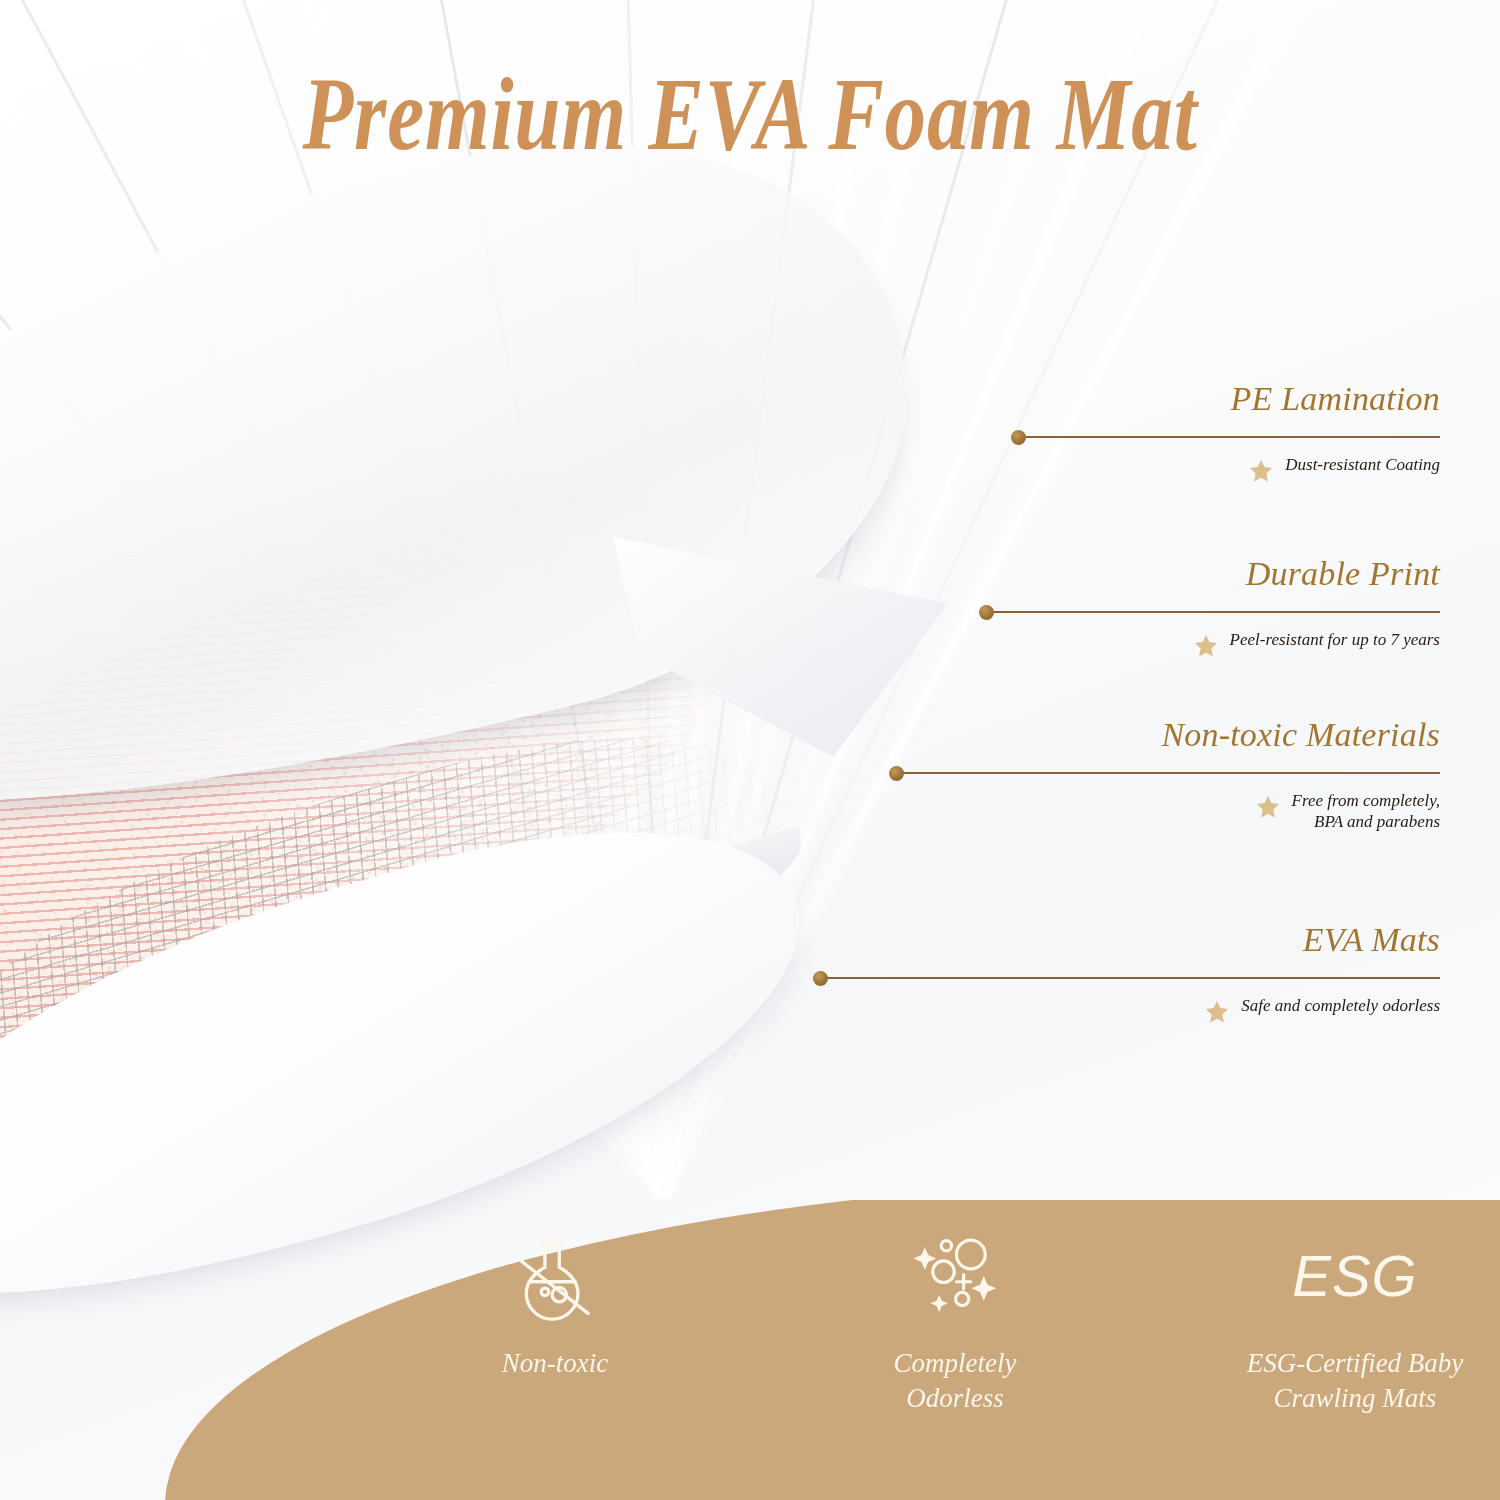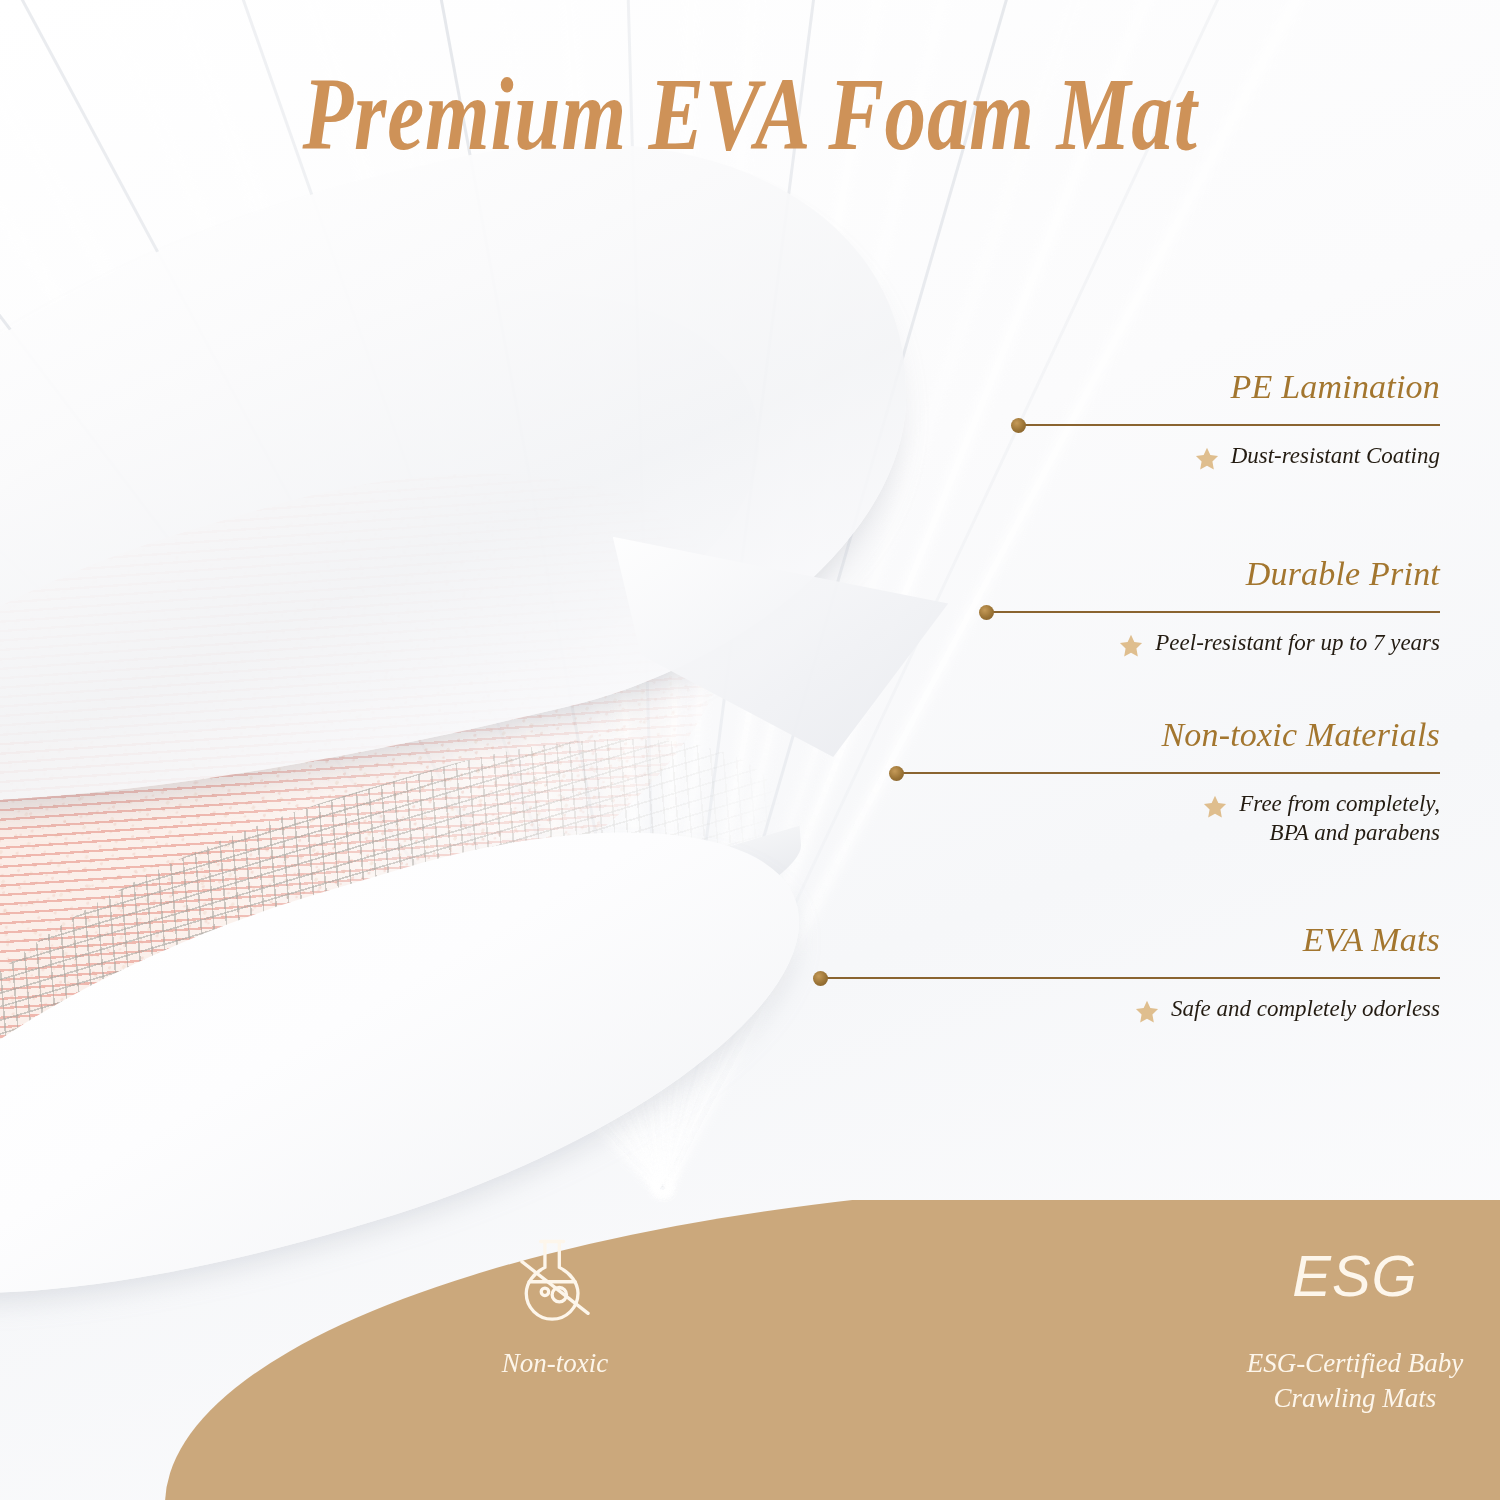--- a/index.html
+++ b/index.html
@@ -131,21 +131,21 @@
   .f-rule .rdot{
     position:absolute;top:1px;width:15px;height:15px;border-radius:50%;
     background:radial-gradient(circle at 38% 34%, #C59A58 0%, #9A7335 55%, #7E5C2B 100%);
   }
   .f-sub{
     display:flex;align-items:flex-start;justify-content:flex-end;
     gap:11px;margin-top:9px;
   }
   .f-sub .startext{
     text-align:right;color:#241C12;
-    font-size:23px;line-height:1.25;
+    font-size:17px;line-height:1.25;
     font-family:"Liberation Serif", serif;
   }
   .star{flex:0 0 auto;margin-top:4px;}
 
   
   .band{
     position:absolute;left:0;bottom:0;width:1500px;height:300px;
     overflow:hidden;pointer-events:none;
   }
   .band-fill{
@@ -223,21 +223,21 @@
     <div class="foam-top"></div>
     <div class="pe-shade"></div>
     <div class="pe-sheet"></div>
     <div class="pe-edge"></div>
   </div>
 
   <div class="title">Premium  EVA  Foam Mat</div>
 
   <div class="features">
 
-    <div class="feature" style="top:0px;">
+    <div class="feature" style="top:12px;">
       <div class="f-title">PE Lamination</div>
       <div class="f-rule">
         <div class="rline" style="width:420px;"></div>
         <div class="rdot" style="right:414px;"></div>
       </div>
       <div class="f-sub">
         <span class="star">
           <svg width="26" height="26" viewBox="0 0 24 24">
               <path d="M12 1.6l3.1 6.6 7.1 1-5.2 5.2 1.3 7.2L12 18.2 5.7 21.6 7 14.4 1.8 9.2l7.1-1z" fill="#DFBE8E"></path>
             </svg>
@@ -311,20 +311,37 @@
           <path d="M22 8 L38 8"></path>
           <path d="M14 36 L46 36"></path>
           <circle cx="25" cy="43" r="2.6"></circle>
           <circle cx="35" cy="45" r="5"></circle>
           <path d="M9 22 L55 58"></path>
         </svg>
       </div>
       <div class="badge-label">Non-toxic</div>
     </div>
 
+    <div class="badge">
+      <div class="badge-ico">
+        <svg width="92" height="92" viewBox="0 0 64 64" fill="none" stroke="#FDF6EB" stroke-width="2.2" stroke-linecap="round" stroke-linejoin="round">
+          <circle cx="43" cy="17" r="10"></circle>
+          <circle cx="24" cy="29" r="7.5"></circle>
+          <circle cx="26" cy="11" r="3.6"></circle>
+          <circle cx="37" cy="48" r="4.6"></circle>
+          <path d="M11 12 l2.4 5.4 5.4 2.4 -5.4 2.4 -2.4 5.4 -2.4 -5.4 -5.4 -2.4 5.4 -2.4 z" fill="#FDF6EB" stroke="none"></path>
+          <path d="M52 32 l2.6 6 6 2.6 -6 2.6 -2.6 6 -2.6 -6 -6 -2.6 6 -2.6 z" fill="#FDF6EB" stroke="none"></path>
+          <path d="M21 45 l1.8 4.2 4.2 1.8 -4.2 1.8 -1.8 4.2 -1.8 -4.2 -4.2 -1.8 4.2 -1.8 z" fill="#FDF6EB" stroke="none"></path>
+          <path d="M38 31 L38 41"></path>
+          <path d="M33 36 L43 36"></path>
+        </svg>
+      </div>
+      <div class="badge-label" style="white-space:pre-line;">Completely
+Odorless</div>
+    </div>
 
     <div class="badge">
       <div class="badge-ico">
         <span class="esg-mark">ESG</span>
       </div>
       <div class="badge-label" style="white-space:pre-line;">ESG-Certified Baby
 Crawling Mats</div>
     </div>
 
   </div>

